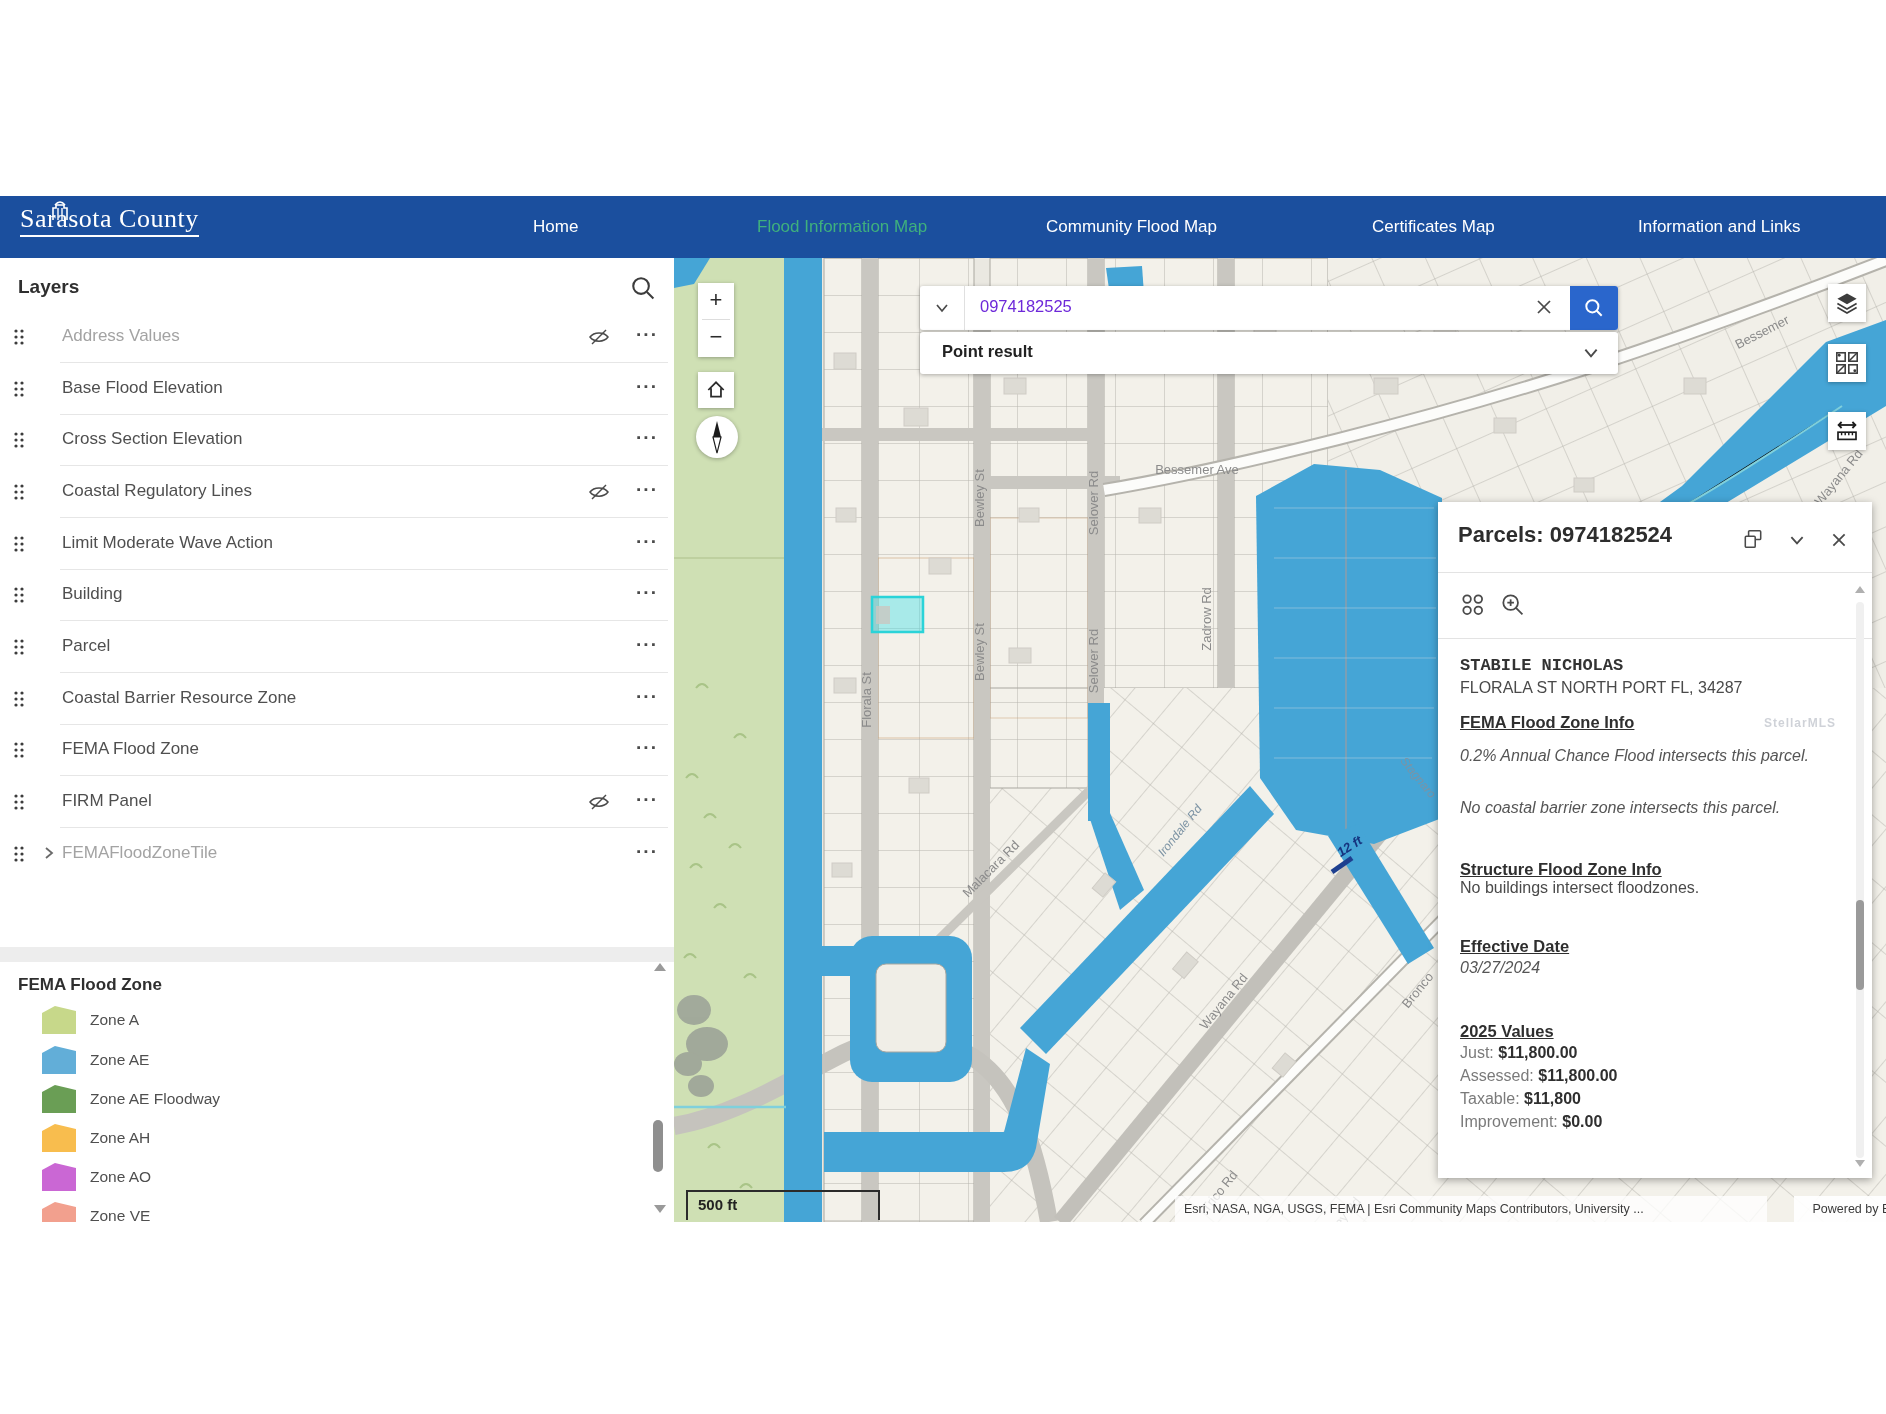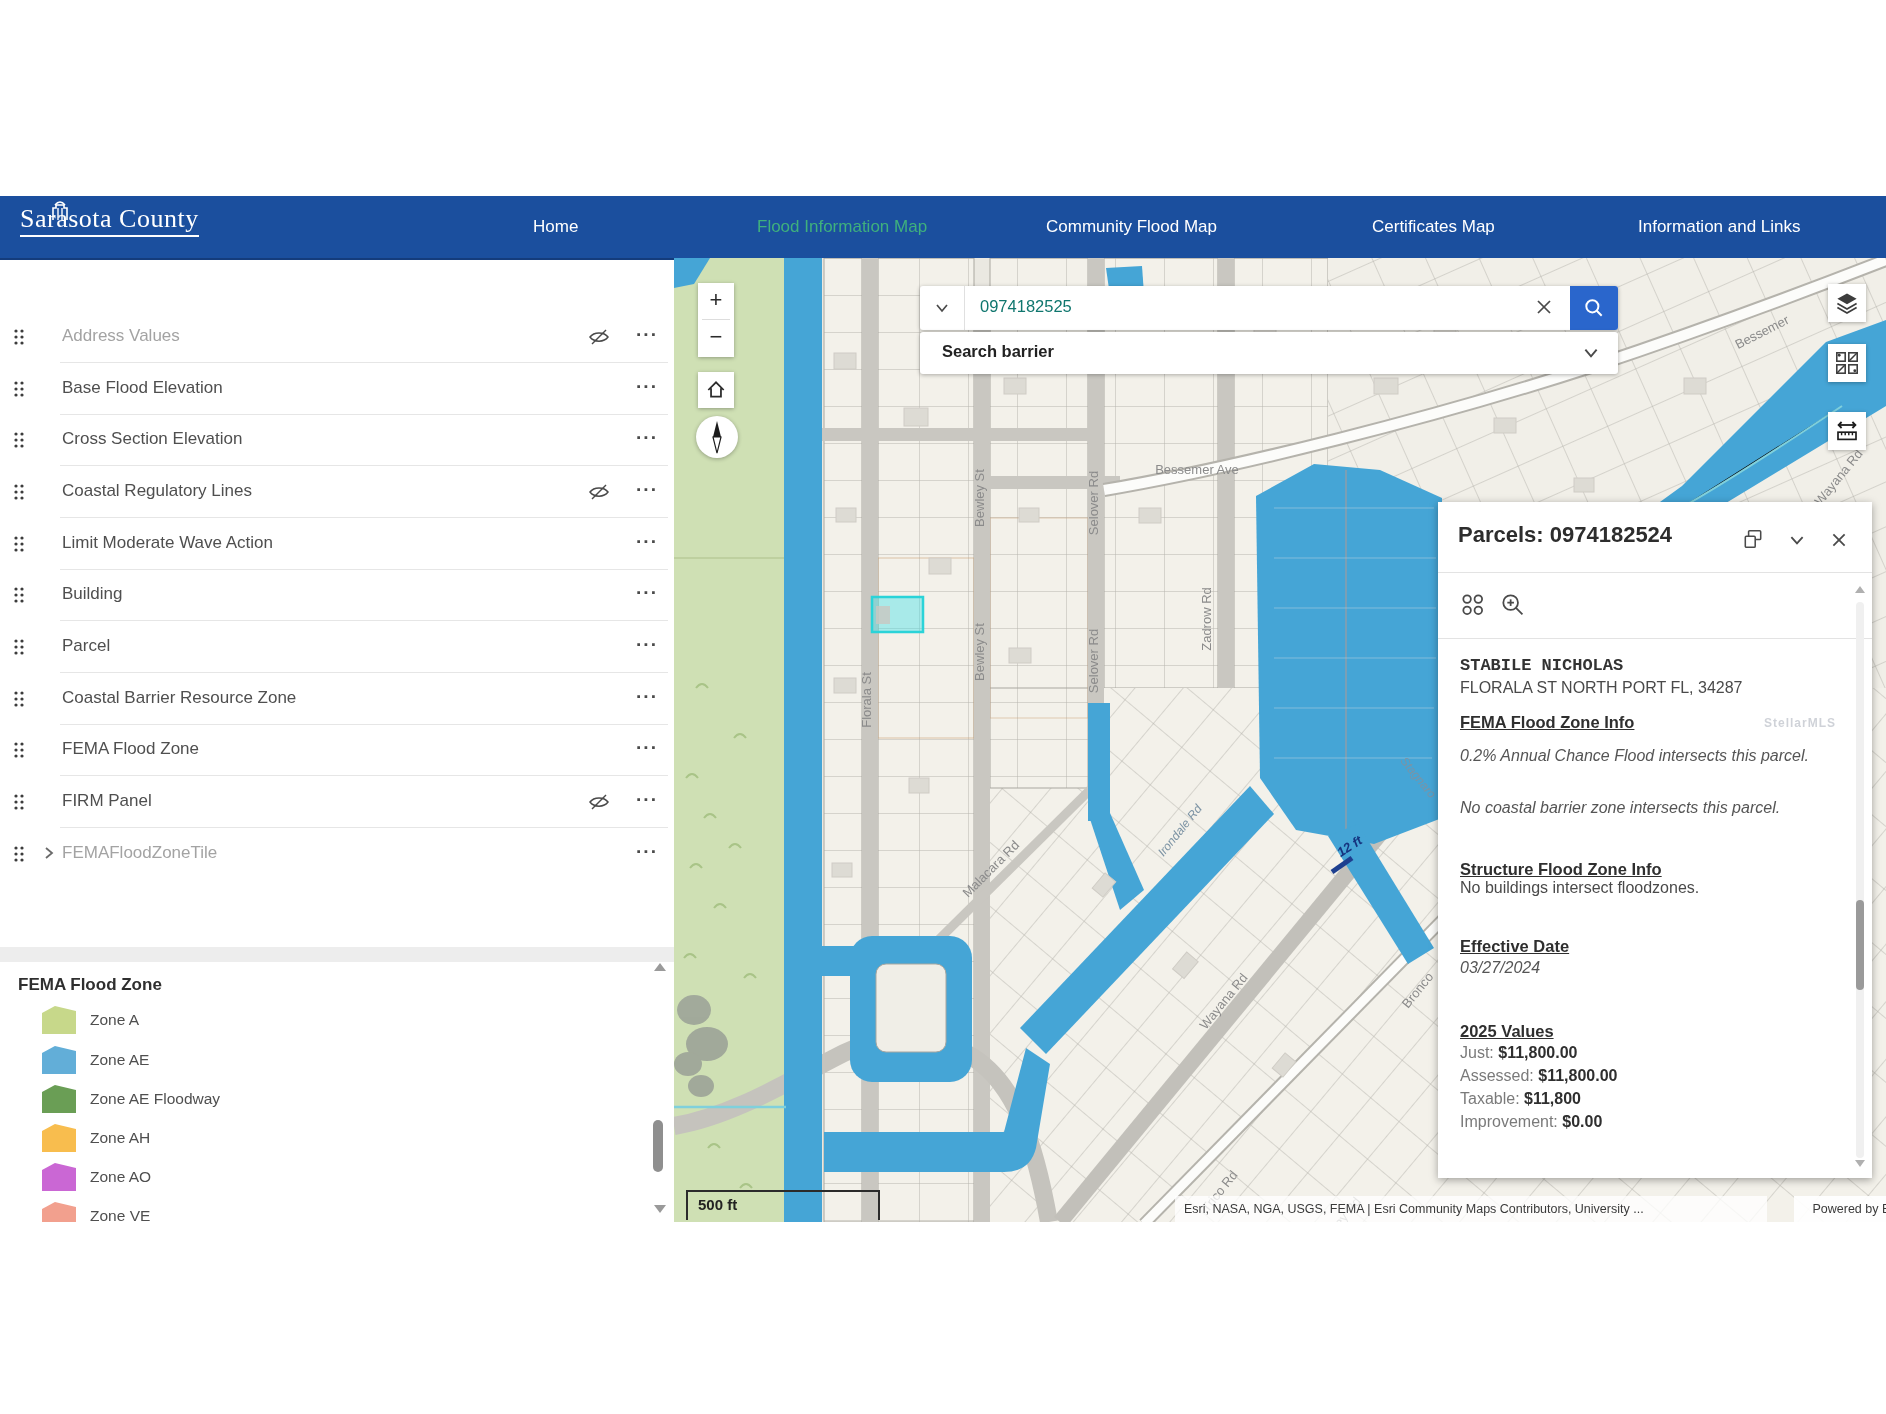--- a/index.html
+++ b/index.html
@@ -43,21 +43,21 @@
   .water-label{font-size:12px;fill:#7c93a4;font-style:italic;}
   
   .widget{position:absolute;background:#fff;box-shadow:0 1px 4px rgba(0,0,0,.3);}
   #zoomctl{left:698px;top:283px;width:36px;height:74px;}
   .zbtn{width:36px;height:36px;text-align:center;line-height:34px;font-size:22px;color:#2b2b2b;cursor:pointer;}
   #zoomctl .zdiv{height:1px;background:#ddd;margin:0 4px;}
   #homebtn{left:698px;top:372px;width:36px;height:36px;text-align:center;cursor:pointer;}
   #compass{left:696px;top:416px;width:42px;height:42px;border-radius:50%;text-align:center;cursor:pointer;}
   #searchbox{left:920px;top:286px;width:698px;height:44px;border-radius:3px;}
   #search-dd{position:absolute;left:0;top:0;width:44px;height:44px;border-right:1px solid #e0e0e0;cursor:pointer;}
-  #search-value{position:absolute;left:60px;top:11px;font-size:16.5px;color:#0f766e;}
+  #search-value{position:absolute;left:60px;top:11px;font-size:16.5px;color:#6d28d9;}
   #search-clear{position:absolute;right:62px;top:11px;width:22px;height:22px;cursor:pointer;}
   #search-go{position:absolute;right:0;top:0;width:48px;height:44px;background:#2a66cc;border-radius:0 3px 3px 0;cursor:pointer;}
   #searchresult{left:920px;top:332px;width:698px;height:42px;border-radius:3px;}
   #searchresult .sr-label{position:absolute;left:22px;top:10px;font-size:16.5px;font-weight:600;color:#222;}
   #searchresult .sr-chev{position:absolute;right:18px;top:12px;width:18px;height:18px;cursor:pointer;}
   .toolbtn{width:38px;height:38px;left:1828px;text-align:center;cursor:pointer;}
   
   #popup{position:absolute;left:1438px;top:502px;width:434px;height:676px;background:#fff;
          box-shadow:0 2px 8px rgba(0,0,0,.35);z-index:20;}
   #popup-title{position:absolute;left:20px;top:20px;font-size:22px;font-weight:bold;color:#2d2d2d;width:290px;}
@@ -106,20 +106,29 @@
       </span>
       <span class="brand-text">Sarasota County</span>
     </div>
     <span class="nav-item" style="left:533px;">Home</span>
     <span class="nav-item active" style="left:757px;">Flood Information Map</span>
     <span class="nav-item" style="left:1046px;">Community Flood Map</span>
     <span class="nav-item" style="left:1372px;">Certificates Map</span>
     <span class="nav-item" style="left:1638px;">Information and Links</span>
   </div>
 
+  <div id="sidebar">
+    <div id="layers-title">Layers</div>
+    <span id="layers-search">
+      <svg width="26" height="26" viewBox="0 0 20 20">
+          <circle cx="8.5" cy="8.5" r="6" fill="none" stroke="#3c3c3c" stroke-width="1.6"></circle>
+          <line x1="13" y1="13" x2="18" y2="18" stroke="#3c3c3c" stroke-width="1.6"></line>
+        </svg>
+    </span>
+  </div>
 
   <div class="layer-row" style="top:311px;">
     <span class="grip">
         <svg width="12" height="18" viewBox="0 0 12 18">
           <g fill="#3c3c3c">
             <circle cx="3" cy="3" r="1.6"></circle>
             <circle cx="9" cy="3" r="1.6"></circle>
             <circle cx="3" cy="9" r="1.6"></circle>
             <circle cx="9" cy="9" r="1.6"></circle>
             <circle cx="3" cy="15" r="1.6"></circle>
@@ -521,21 +530,21 @@
         </svg>
     </span>
     <span id="search-go">
       <svg width="22" height="22" viewBox="0 0 20 20" style="margin:11px 0 0 13px;">
           <circle cx="8.5" cy="8.5" r="5.5" fill="none" stroke="#fff" stroke-width="1.8"></circle>
           <line x1="12.5" y1="12.5" x2="17" y2="17" stroke="#fff" stroke-width="1.8"></line>
         </svg>
     </span>
   </div>
   <div id="searchresult" class="widget">
-    <span class="sr-label">Search barrier</span>
+    <span class="sr-label">Point result</span>
     <span class="sr-chev">
       <svg width="18" height="18" viewBox="0 0 16 16">
           <polyline points="3,5 8,11 13,5" fill="none" stroke="#4a4a4a" stroke-width="1.7"></polyline>
         </svg>
     </span>
   </div>
 
   <div class="widget toolbtn" style="top:284px;">
     <svg width="24" height="24" viewBox="0 0 20 20" style="margin:7px auto;">
       <polygon points="10,2 18,6.5 10,11 2,6.5" fill="#3c3c3c"></polygon>

